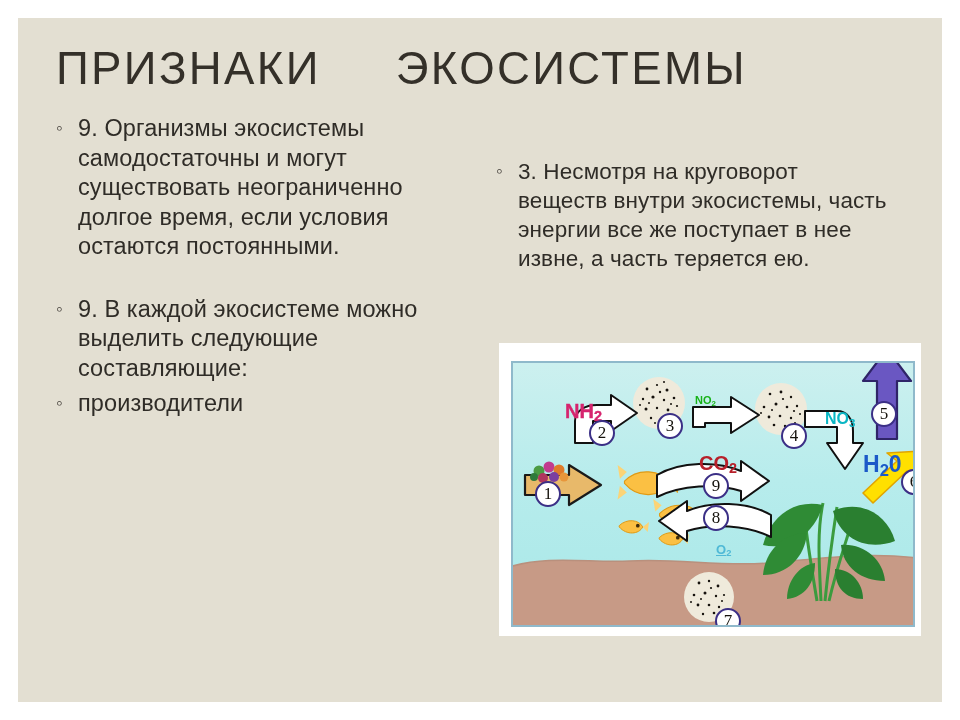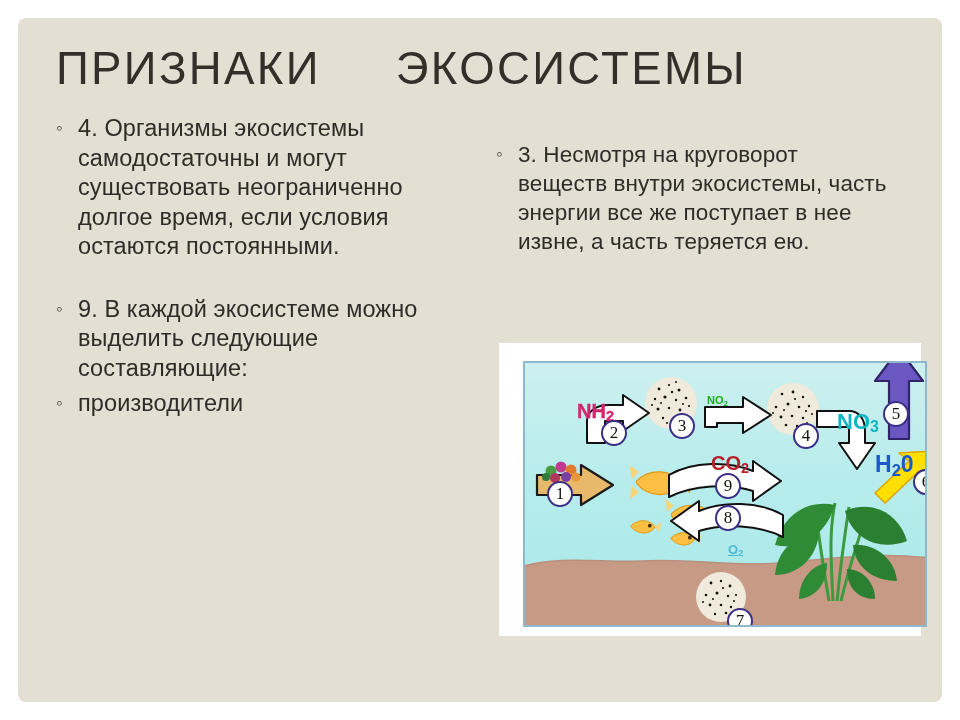--- a/index.html
+++ b/index.html
@@ -14,21 +14,20 @@
     font-family: "Liberation Sans", sans-serif;
   }
   #slide {
     position: absolute;
     left: 18px;
     top: 18px;
     width: 924px;
     height: 684px;
     background: #e3dfd2;
     overflow: hidden;
-    border-radius: 8px;
   }
   
   #title {
     position: absolute;
     left: 38px;
     top: 20px;
     width: 860px;
     height: 62px;
     color: #343029;
     font-family: "Liberation Sans", sans-serif;
@@ -61,34 +60,34 @@
     content: "\25E6";
     position: absolute;
     left: 6px;
     top: -1px;
     font-size: 19px;
     color: #4a4640;
     line-height: 29.5px;
   }
   .bullet.gap-top { margin-top: 33px; }
   .bullet.sub { margin-top: 4px; }
-  #col-right .bullet { font-size: 22.5px; line-height: 29px; }
+  #col-right .bullet { font-size: 22.5px; line-height: 29px; margin-top: 17px; }
 
   
   #diagram-frame {
     position: absolute;
     left: 481px;
     top: 325px;
     width: 422px;
     height: 293px;
     background: #ffffff;
   }
   #panel {
     position: absolute;
-    left: 24px;
+    left: 12px;
     top: 18px;
     width: 404px;
     height: 266px;
     border: 2px solid #8fb9cb;
     box-sizing: border-box;
     background: linear-gradient(180deg, #ccf0ef 0%, #b7ecec 45%, #a8e8e8 100%);
     overflow: hidden;
   }
   
   #substrate {
@@ -124,21 +123,21 @@
   svg { display: block; overflow: visible; }
 </style>
 </head>
 <body>
 
 <div id="slide">
 
   <div id="title">ПРИЗНАКИ     ЭКОСИСТЕМЫ</div>
 
   <div class="col" id="col-left">
-    <p class="bullet">4. Организмы экосистемы самодостаточны и могут существовать неограниченно долгое время, если условия остаются постоянными.</p>
+    <p class="bullet">9. Организмы экосистемы самодостаточны и могут существовать неограниченно долгое время, если условия остаются постоянными.</p>
     <p class="bullet gap-top">9.  В каждой экосистеме можно выделить следующие составляющие:</p>
     <p class="bullet sub">производители</p>
   </div>
 
   <div class="col" id="col-right">
     <p class="bullet">3. Несмотря на круговорот веществ внутри экосистемы, часть энергии все же поступает в нее извне, а часть теряется ею.</p>
   </div>
 
   <div id="diagram-frame">
     <div id="panel">
@@ -311,21 +310,21 @@
       <svg class="blob" style="left:348px; top:-16px;" width="52" height="96" viewBox="0 0 52 96">
         <path d="M26,2 L50,34 L36,34 L36,92 L16,92 L16,34 L2,34 Z" fill="#6a57c2" stroke="#2f2468" stroke-width="2.2" stroke-linejoin="round"></path>
       </svg>
 
       <svg class="blob" style="left:344px; top:84px;" width="70" height="62" viewBox="0 0 70 62">
         <path d="M64,4 L60,34 L50,24 L16,56 L6,46 L40,14 L30,6 Z" fill="#ffe000" stroke="#e0a400" stroke-width="1.6" stroke-linejoin="round"></path>
       </svg>
 
       <div class="lbl" style="left:52px; top:38px; color:#d6246e; font-size:20px; -webkit-text-stroke:0.4px #d6246e;">NH<sub>2</sub></div>
       <div class="lbl" style="left:182px; top:32px; color:#17b217; font-size:11px;">NO<sub>2</sub></div>
-      <div class="lbl" style="left:312px; top:48px; color:#0bb6c4; font-size:22px;">NO<sub>3</sub></div>
+      <div class="lbl" style="left:312px; top:48px; color:#0bb6c4; font-size:16px;">NO<sub>3</sub></div>
       <div class="lbl" style="left:186px; top:90px; color:#b7202a; font-size:20px;text-align:center;">CO<sub>2</sub></div>
       <div class="lbl" style="left:203px; top:180px; color:#4fb9d6; font-size:13px;text-decoration:underline;">O<sub>2</sub></div>
       <div class="lbl" style="left:350px; top:90px; color:#1b59c8; font-size:23px;">H<sub>2</sub>0</div>
 
       <div class="marker" style="left:22px;  top:118px;">1</div>
       <div class="marker" style="left:76px;  top:57px;">2</div>
       <div class="marker" style="left:144px; top:50px;">3</div>
       <div class="marker" style="left:268px; top:60px;">4</div>
       <div class="marker" style="left:358px; top:38px;">5</div>
       <div class="marker" style="left:388px; top:106px;">6</div>

